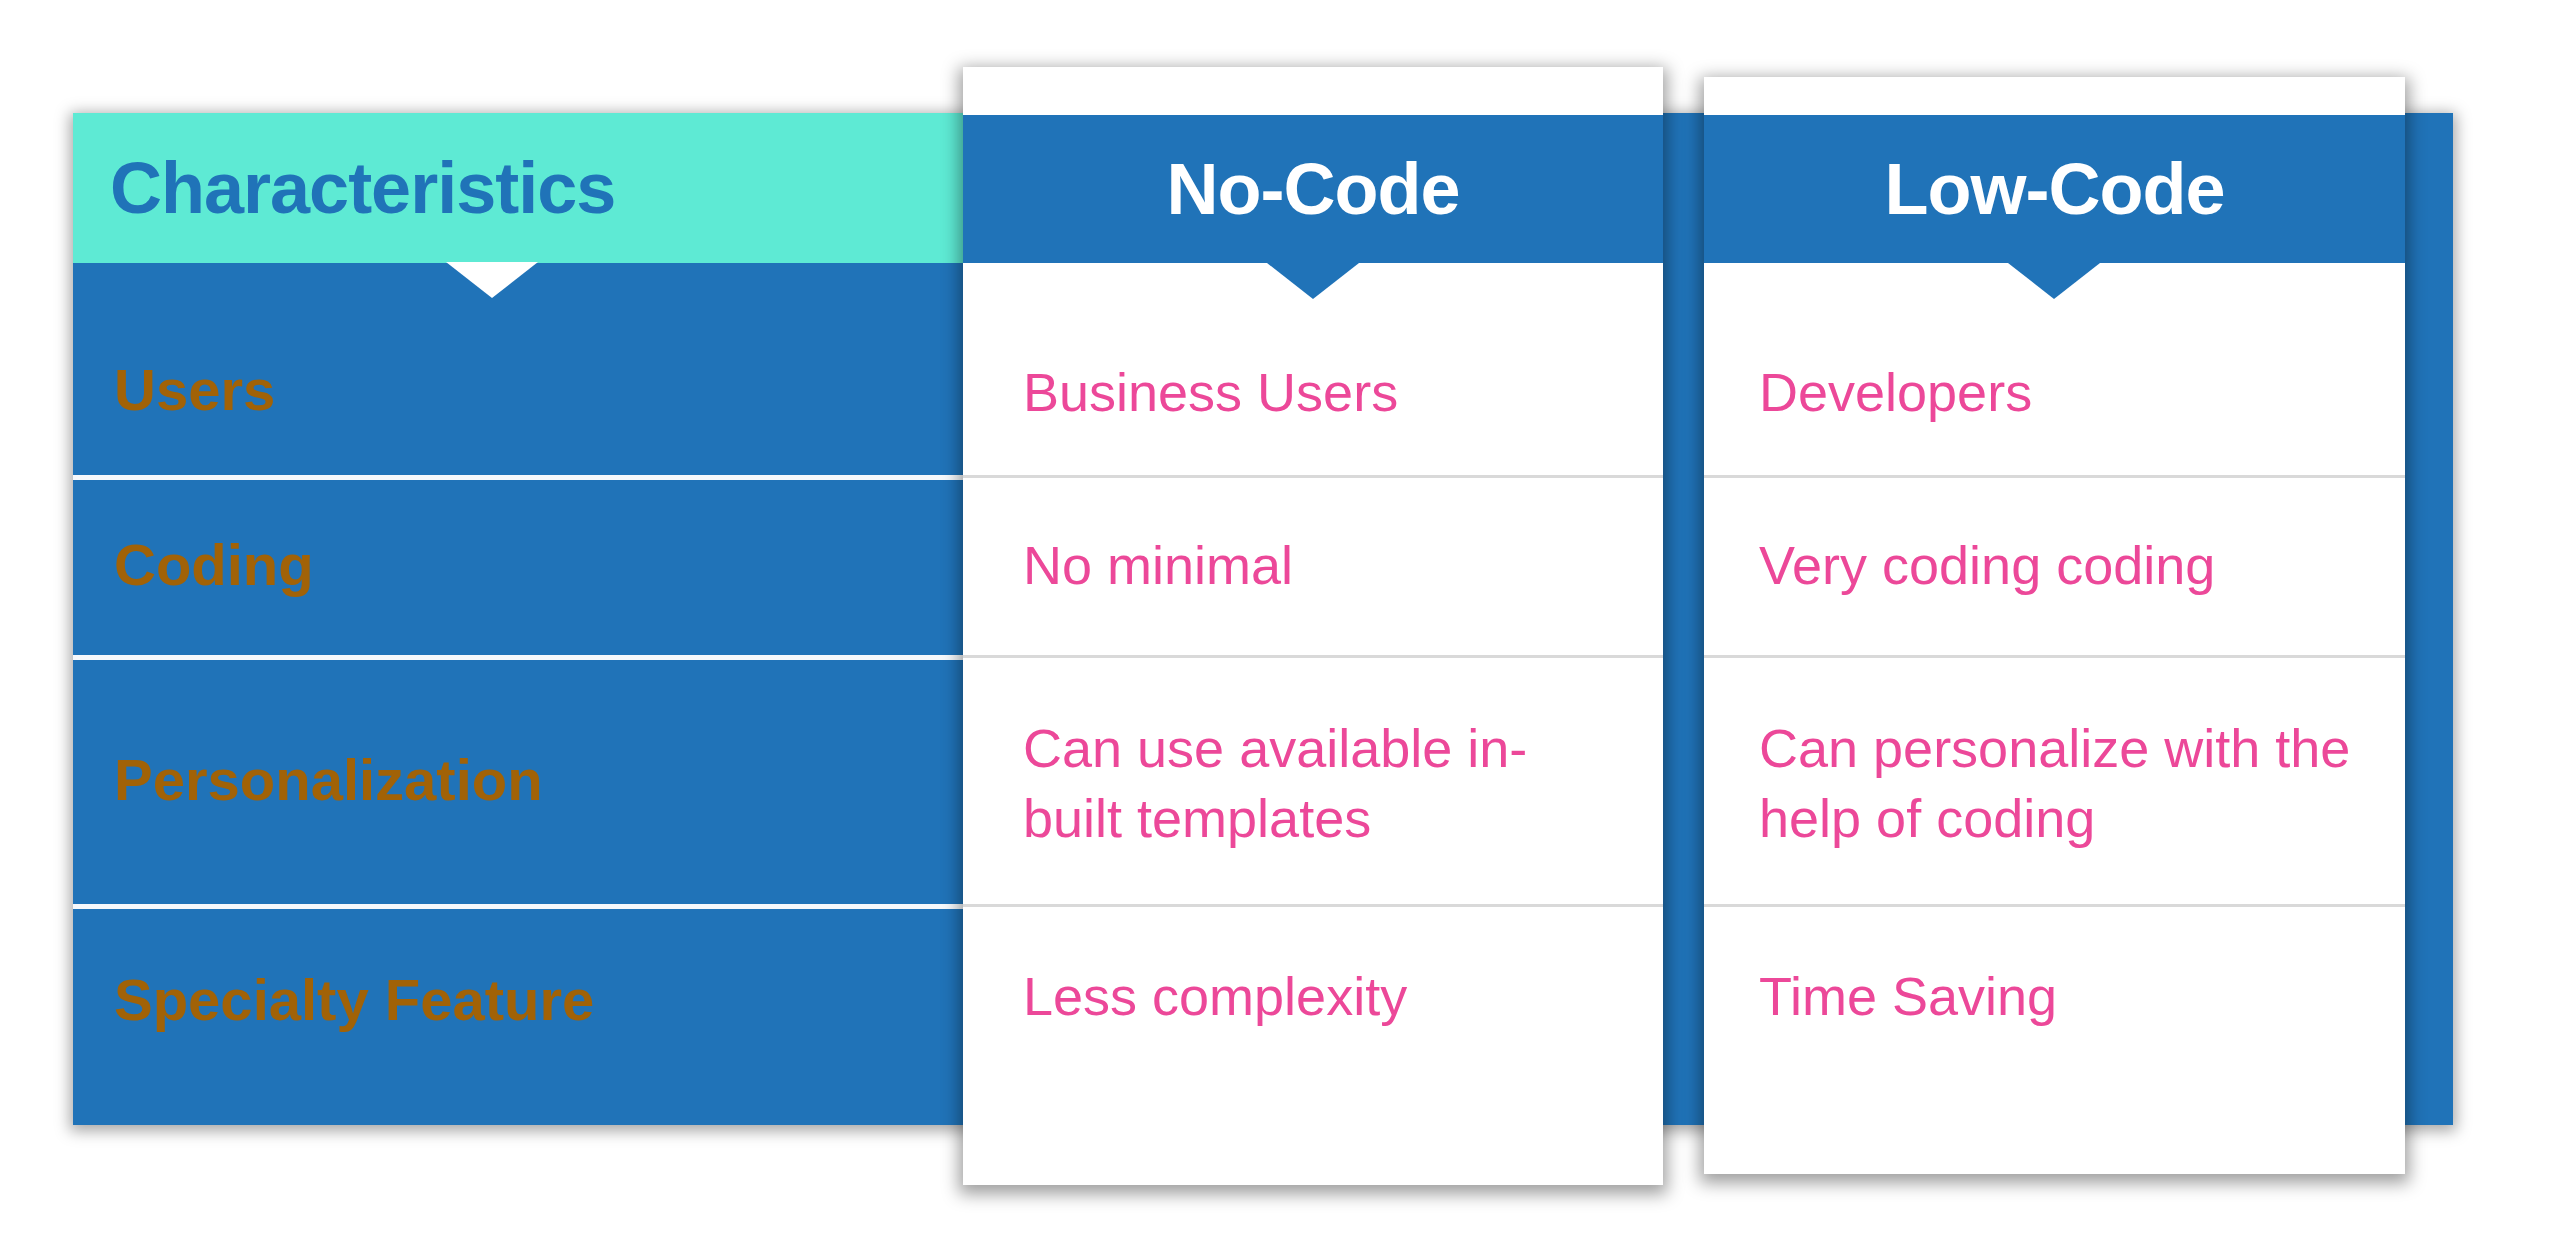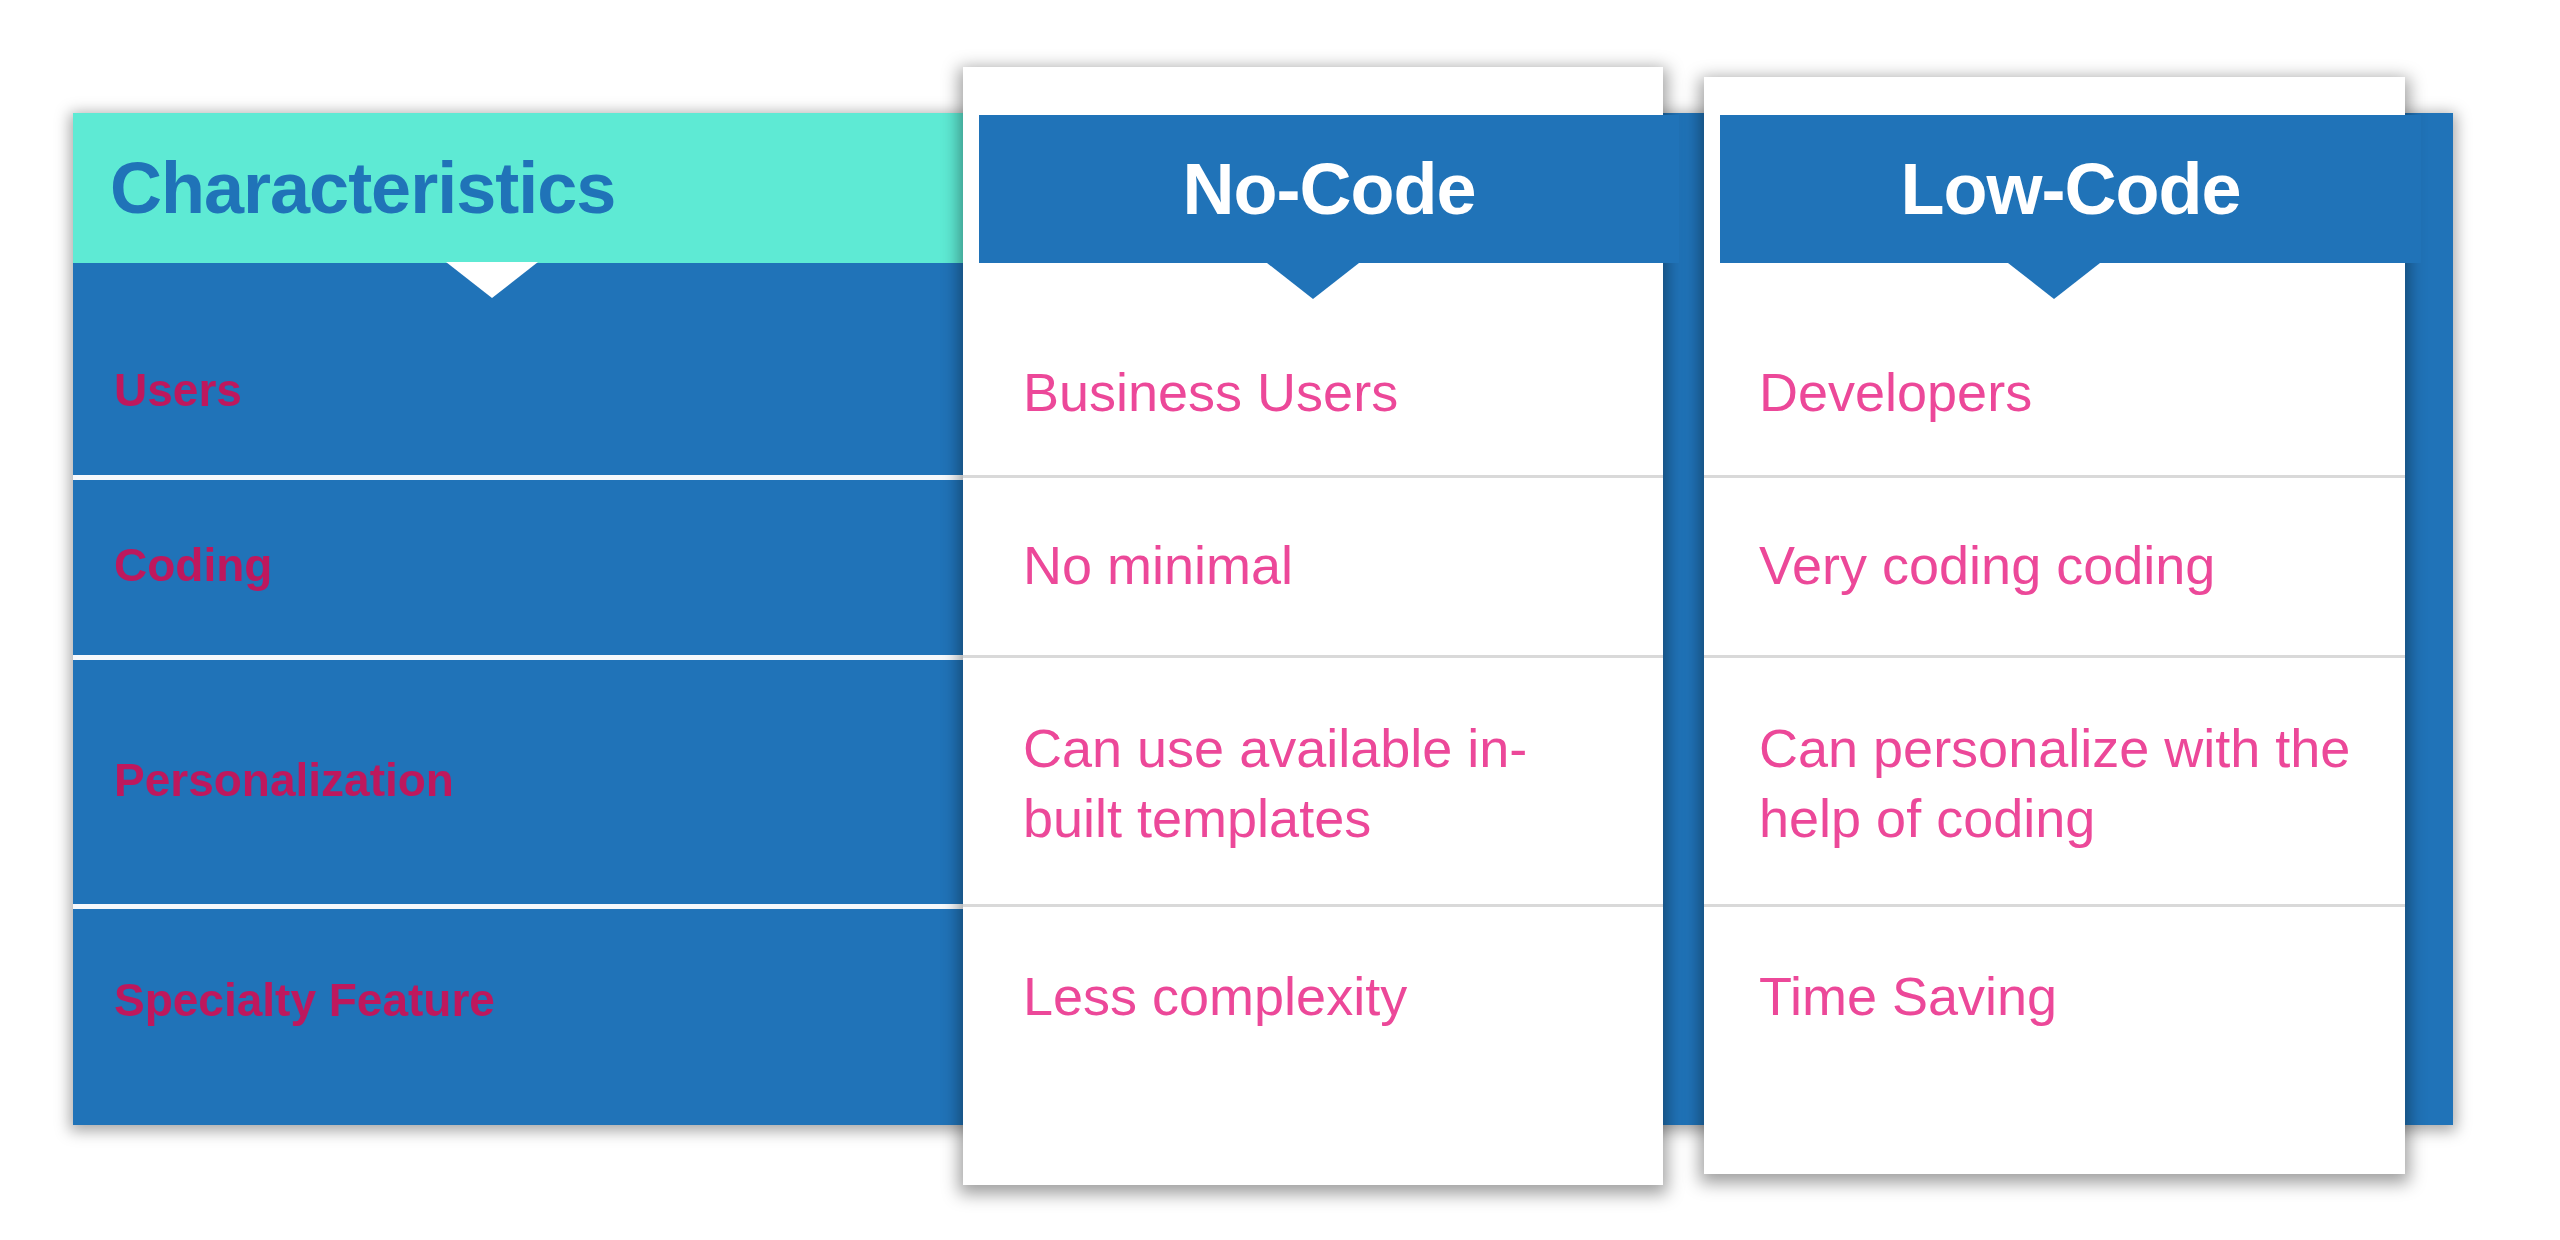--- a/index.html
+++ b/index.html
@@ -26,34 +26,34 @@
     border-left:46px solid transparent;border-right:46px solid transparent;
     border-top:36px solid #ffffff;
   }
   
   .blue-sep{
     position:absolute;left:73px;width:890px;height:5px;background:rgba(255,255,255,0.96);
   }
   .blue-sep.s1{top:475px;} .blue-sep.s2{top:655px;} .blue-sep.s3{top:904px;}
   
   .row-label{
-    position:absolute;left:114px;color:#be185d;font-size:46px;font-weight:bold;
+    position:absolute;left:114px;color:#a16207;font-size:58px;font-weight:bold;
     line-height:70px;white-space:nowrap;
   }
   .row-label.r1{top:355px;} .row-label.r2{top:530px;}
   .row-label.r3{top:745px;} .row-label.r4{top:965px;}
   
   .card{
     position:absolute;background:#ffffff;
     box-shadow:0 5px 16px 4px rgba(0,0,0,0.38);
   }
   .card.nocode{left:963px;top:67px;width:700px;height:1118px;}
   .card.lowcode{left:1704px;top:77px;width:701px;height:1097px;}
   .card-band{
-    position:absolute;left:16px;width:100%;height:148px;background:#2073b8;
+    position:absolute;left:0;width:100%;height:148px;background:#2073b8;
     display:flex;align-items:center;justify-content:center;
   }
   .card.nocode  .card-band{top:48px;}
   .card.lowcode .card-band{top:38px;}
   .card-band-title{
     color:#ffffff;font-size:72px;font-weight:bold;letter-spacing:-1px;white-space:nowrap;
   }
   .card-notch{
     position:absolute;left:304px;width:0;height:0;
     border-left:46px solid transparent;border-right:46px solid transparent;

